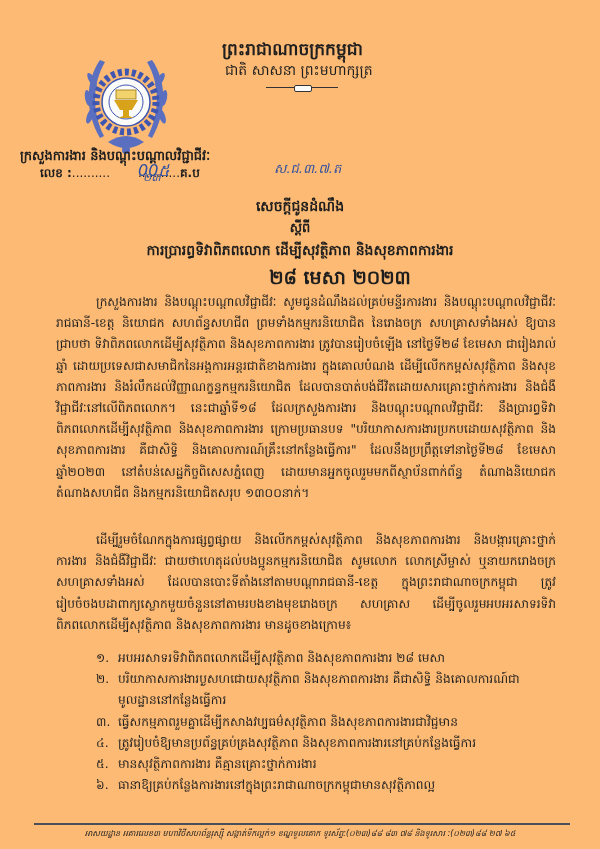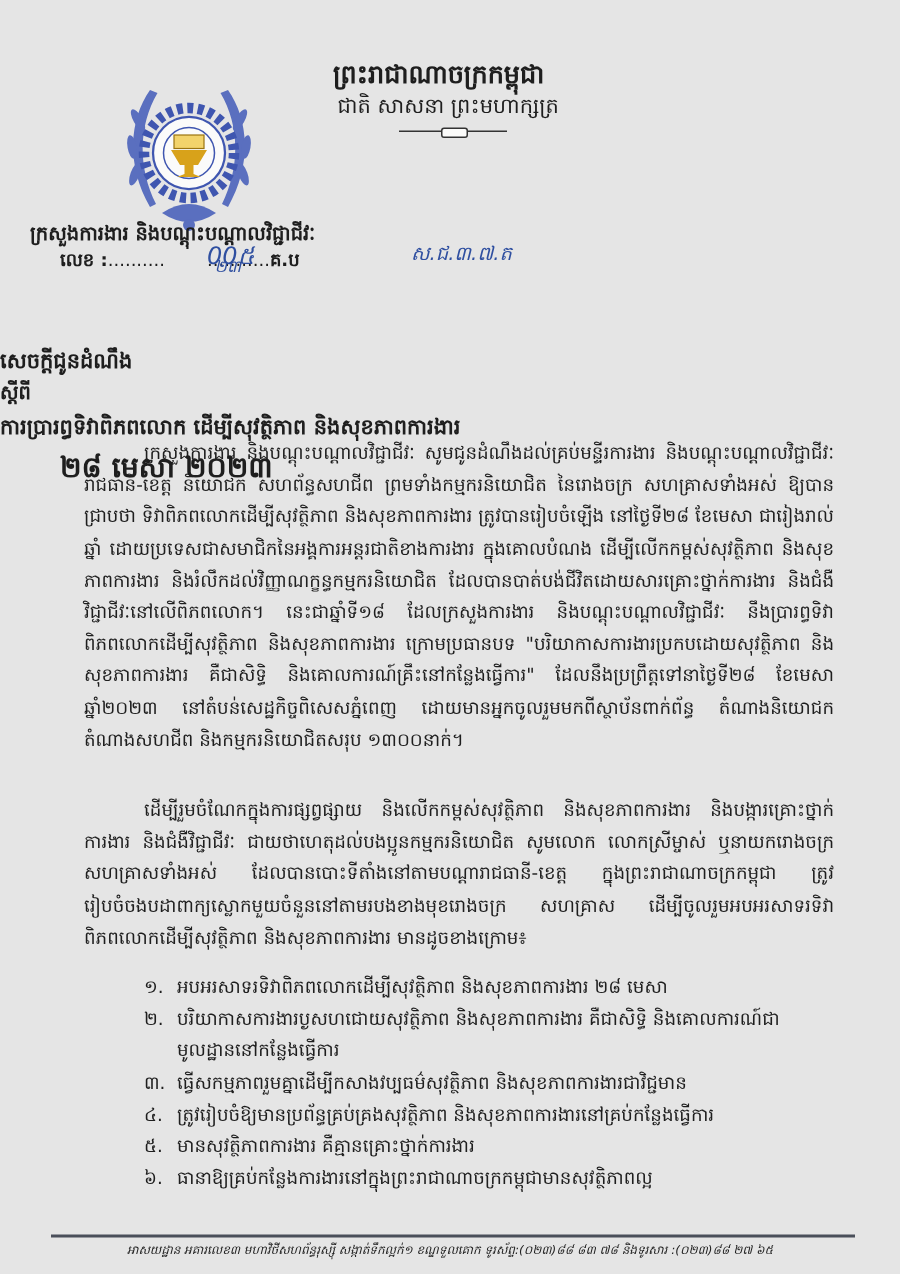--- a/index.html
+++ b/index.html
@@ -3,21 +3,21 @@
 <meta charset="utf-8">
 <style>
   html, body { margin: 0; padding: 0; }
   body {
     width: 600px; height: 849px; overflow: hidden;
     background: #f7f7f5;
     font-family: "DejaVu Sans", sans-serif;
     color: #1e1e1e;
     position: relative;
   }
-  .page { position: absolute; inset: 0; background: #e5e5e5; }
+  .page { position: absolute; inset: 0; background: #fdba74; }
   .kingdom {
     position: absolute; top: 38px; left: 0; width: 600px; text-align: center;
     font-family: "DejaVu Serif", serif; font-weight: bold; font-size: 17px;
     padding-left: 0; 
   }
   .kingdom .l1 { position: absolute; left: 222px; top: 0; font-size: 17px; }
   .kingdom .l2 { position: absolute; left: 225px; top: 23px; font-size: 14px; font-weight: normal; }
   .ornament { position: absolute; left: 266px; top: 86px; width: 72px; height: 4px; }
   .ornament .line { position:absolute; top:1px; left:0; width:72px; height:1px; background:#333; }
   .ornament .mid { position:absolute; top:-1px; left:28px; width:16px; height:5px; border:1px solid #333; border-radius:2px; background:#fbfbfa; }
@@ -25,21 +25,21 @@
   .ministry {
     position: absolute; left: 20px; top: 147px; font-weight: bold; font-size: 13px;
     font-family: "DejaVu Serif", serif;
   }
   .ref { position: absolute; left: 40px; top: 165px; font-size: 12px; font-weight: bold; }
   .ref .dots { font-weight: normal; letter-spacing: 0; }
   .hand { color: #2f4fa0; font-style: italic; font-weight: normal; font-family: "DejaVu Sans", sans-serif; }
   .hand-num { position: absolute; left: 125px; top: 160px; font-size: 16px; margin-left: 13px; }
   .hand-slash { position: absolute; left: 143px; top: 170px; font-size: 11px; }
   .hand-ref { position: absolute; left: 274px; top: 160px; font-size: 13px; }
-  .title-block { position: absolute; left: 0; width: 600px; text-align: left; font-weight: bold; font-family: "DejaVu Serif", serif; margin-top: 34px; }
+  .title-block { position: absolute; left: 0; width: 600px; text-align: center; font-weight: bold; font-family: "DejaVu Serif", serif; }
   .t1 { top: 197px; font-size: 14px; }
   .t2 { top: 219px; font-size: 13px; }
   .t3 { top: 241px; font-size: 14px; }
   .t4 { top: 265px; font-size: 19px; padding-left: 40px; }
   .body-text {
     position: absolute; left: 56px; width: 500px; font-size: 12.2px; line-height: 21.2px;
     text-align: justify;
   }
   .p1 { top: 292px; text-indent: 40px; }
   .p2 { top: 530px; text-indent: 40px; }

